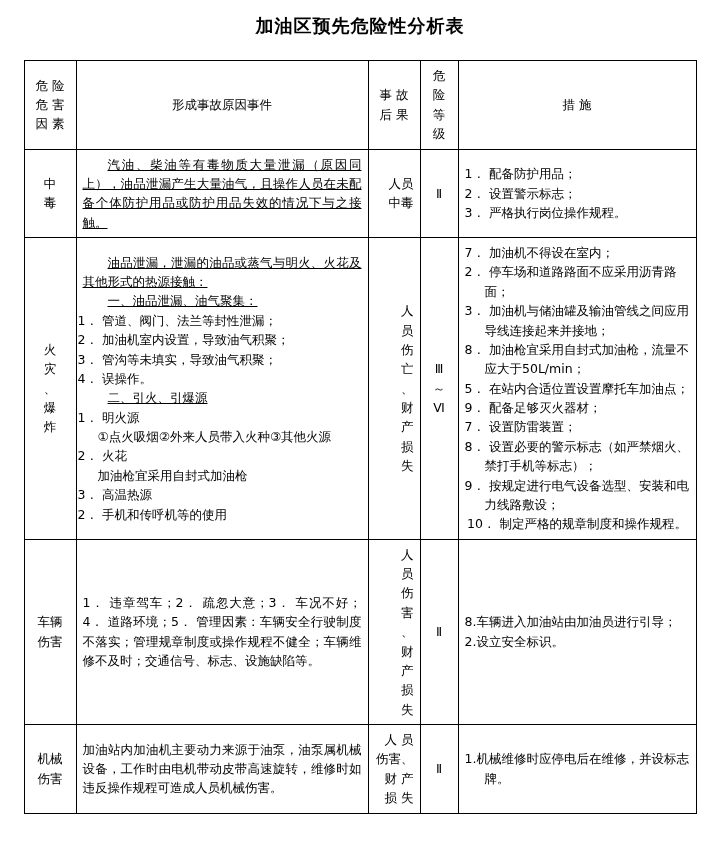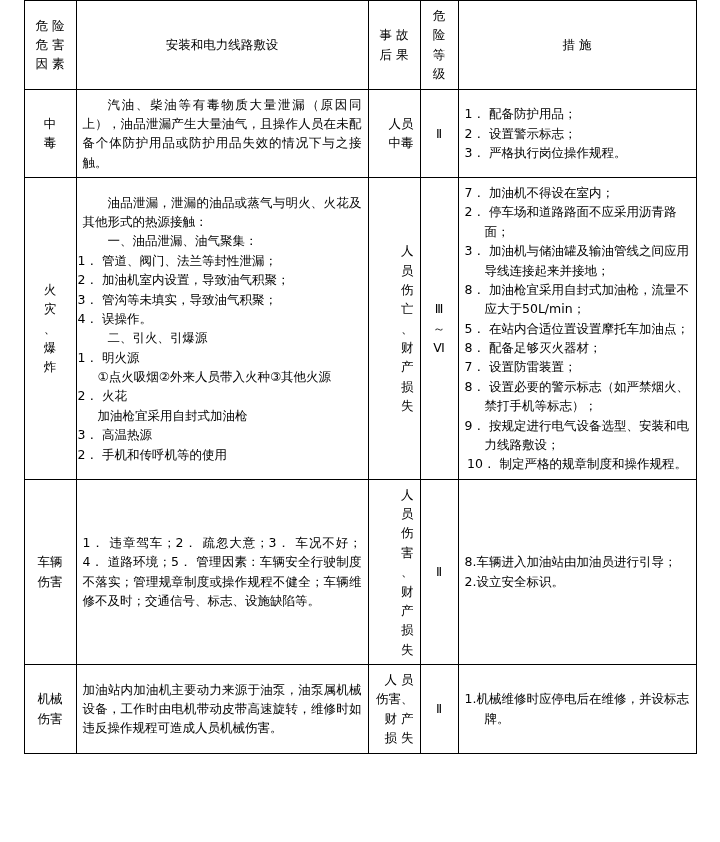--- a/index.html
+++ b/index.html
@@ -24,21 +24,21 @@
     text-align: center;
     font-size: 18px;
     font-weight: bold;
     letter-spacing: 1px;
     padding-top: 14px;
     padding-bottom: 10px;
     font-family: "DejaVu Sans", "Liberation Sans", sans-serif;
   }
   table.risk-table {
     border-collapse: collapse;
-    margin: 0 auto;
+    margin: 12px auto;
     width: 672px;
     table-layout: fixed;
   }
   table.risk-table td, table.risk-table th {
     border: 1px solid #000000;
     vertical-align: middle;
     font-size: 12.5px;
     line-height: 1.55;
     padding: 5px 6px;
     font-weight: normal;
@@ -65,20 +65,21 @@
     text-align: center;
     font-weight: bold;
     line-height: 1.55;
   }
   .cell-body {
     text-align: justify;
     text-justify: inter-ideograph;
   }
   .indent {
     text-indent: 2em;
+    text-decoration: underline;
   }
   .measures p, .causes p {
     margin: 0;
   }
   .hang {
     padding-left: 1.6em;
     text-indent: -1.6em;
   }
   .hang2 {
     padding-left: 2.2em;
@@ -95,37 +96,38 @@
   .tight {
     line-height: 1.5;
     text-align: right;
   }
 </style>
 </head>
 <body>
 
 <div class="page">
 
+  <div class="doc-title">加油区预先危险性分析表</div>
 
   <table class="risk-table">
     <colgroup>
       <col class="col-factor">
       <col class="col-cause">
       <col class="col-conseq">
       <col class="col-level">
       <col class="col-measure">
     </colgroup>
     <thead>
       <tr>
         <td class="hd-narrow cell-center">
           <div>危 险</div>
           <div>危 害</div>
           <div>因 素</div>
         </td>
-        <td class="cell-center">安装和电力线路敷设</td>
+        <td class="cell-center">形成事故原因事件</td>
         <td class="hd-narrow cell-center">
           <div>事 故</div>
           <div>后 果</div>
         </td>
         <td class="hd-narrow cell-center">
           <div>危</div>
           <div>险</div>
           <div>等</div>
           <div>级</div>
         </td>
@@ -190,21 +192,21 @@
           <div>Ⅲ</div>
           <div>～</div>
           <div>Ⅵ</div>
         </td>
         <td class="measures">
           <p class="hang">7． 加油机不得设在室内；</p>
           <p class="hang">2． 停车场和道路路面不应采用沥青路面；</p>
           <p class="hang">3． 加油机与储油罐及输油管线之间应用导线连接起来并接地；</p>
           <p class="hang">8． 加油枪宜采用自封式加油枪，流量不应大于50L/min；</p>
           <p class="hang">5． 在站内合适位置设置摩托车加油点；</p>
-          <p class="hang">8． 配备足够灭火器材；</p>
+          <p class="hang">9． 配备足够灭火器材；</p>
           <p class="hang">7． 设置防雷装置；</p>
           <p class="hang">8． 设置必要的警示标志（如严禁烟火、禁打手机等标志）；</p>
           <p class="hang">9． 按规定进行电气设备选型、安装和电力线路敷设；</p>
           <p class="hang2">10． 制定严格的规章制度和操作规程。</p>
         </td>
       </tr>
 
       <tr>
         <td class="cell-vert">
           <div>车辆</div>

